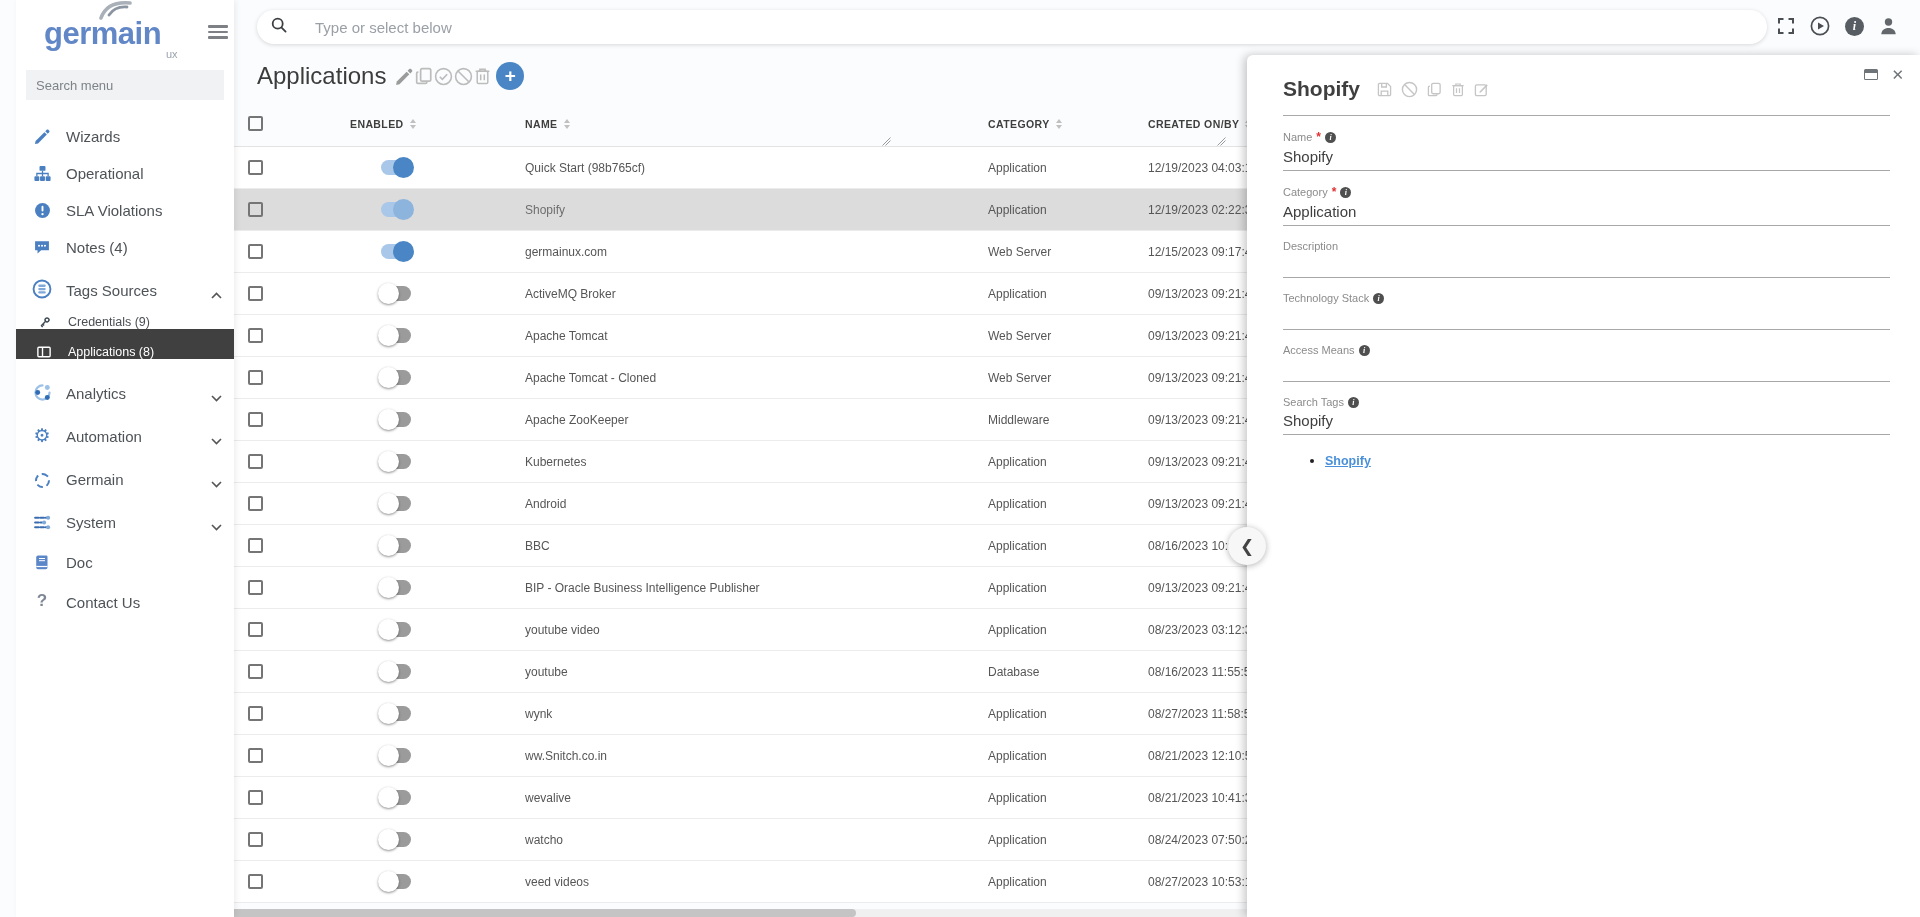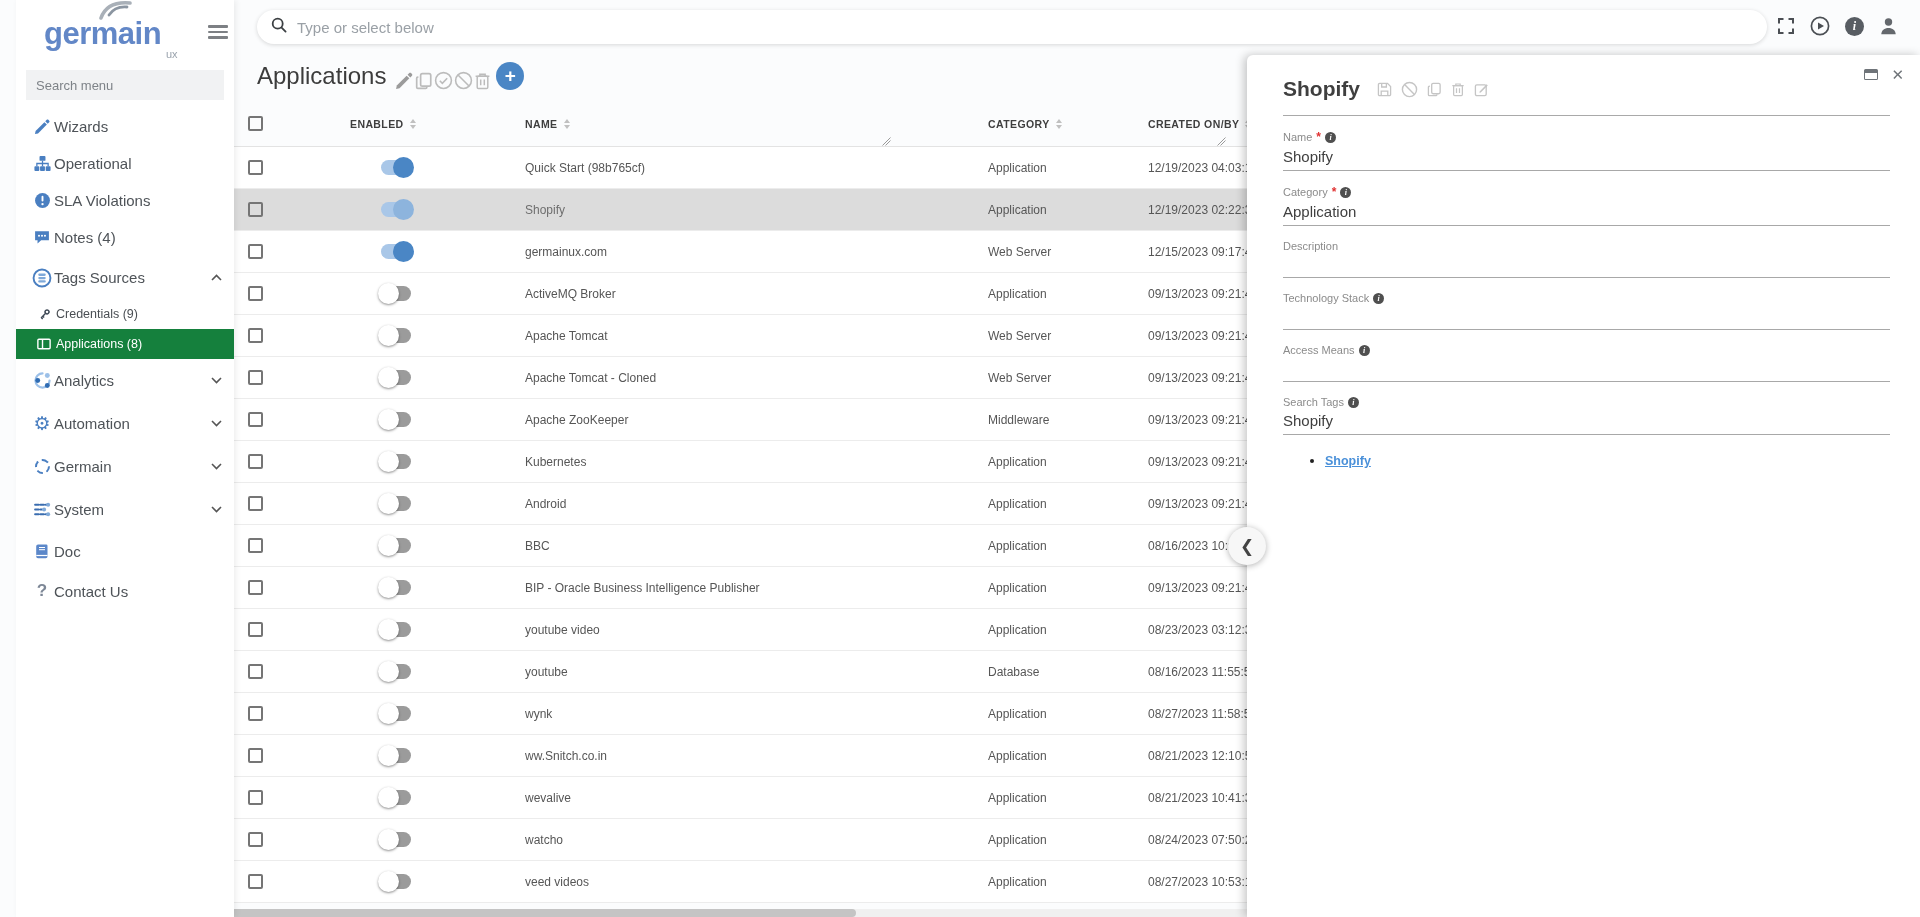--- a/index.html
+++ b/index.html
@@ -11,44 +11,44 @@
            box-shadow:2px 0 6px rgba(0,0,0,.07);z-index:3}
   .logo{position:relative;height:64px;padding-top:6px}
   .logo-text{position:absolute;left:28px;top:16px;font-size:31px;font-weight:700;color:#6287c7;letter-spacing:-.5px}
   .logo-sub{position:absolute;left:150px;top:48px;font-size:11px;color:#9aa3ad}
   .logo-swoosh{position:absolute;left:78px;top:-2px}
   .menu-toggle{position:absolute;right:6px;top:22px;width:20px;cursor:pointer}
   .menu-toggle b{display:block;height:2.5px;background:#7d8084;margin:3px 0;border-radius:1px}
   .side-search{display:block;margin:6px 10px 8px 10px;width:198px;height:30px;background:#f1f2f3;border:none;
                padding:0 10px;font-size:13px;color:#555;outline:none}
   .side-search::placeholder{color:#7e8388}
-  .nav-item,.nav-group,.nav-sub{display:flex;align-items:center;gap:1px;padding:0 12px 0 15px;cursor:pointer}
+  .nav-item,.nav-group,.nav-sub{display:flex;align-items:flex-end;gap:13px;padding:0 12px 0 15px;cursor:pointer}
   .nav-item{height:37px}.nav-group{height:43px}.nav-sub{height:30px;padding-left:17px}
   .nav-item.sm{height:40px}
   .nav-label{font-size:15px;color:#4e5358}
   .nav-sub .nav-label{font-size:12.5px;color:#4a4f54}
-  .nav-sub.selected{background:#15803d}
+  .nav-sub.selected{background:#404040}
   .nav-sub.selected .nav-label{color:#fff}
   .icon-box{width:22px;display:flex;justify-content:center;align-items:center;flex:none}
   .chev{margin-left:auto;display:flex;align-items:center}
   .gear-glyph{font-size:19px;color:#4a7fc1;line-height:1}
   .dashed-circle{width:15px;height:15px;border:2.6px dashed #4a7fc1;border-radius:50%}
   .q-glyph{font-size:17px;font-weight:700;color:#7d8796}
 
   
   .main{position:absolute;left:218px;top:0;width:1702px;height:917px;background:#fbfcfd}
   .top-search{position:absolute;left:39px;top:10px;width:1510px;height:34px;background:#fff;border-radius:17px;
-              box-shadow:0 1px 4px rgba(0,0,0,.15);display:flex;align-items:center;padding:0 14px;gap:10px}
+              box-shadow:0 1px 4px rgba(0,0,0,.15);display:flex;align-items:center;padding:0 14px;gap:28px}
   .top-search input{border:none;outline:none;flex:1;font-size:15px;color:#444;background:transparent}
   .top-search input::placeholder{color:#9aa0a6}
   .top-icons{position:absolute;right:22px;top:16px;display:flex;align-items:center;gap:15px}
   .top-icons>span{cursor:pointer;display:flex;align-items:center}
   .info-dot{width:19px;height:19px;border-radius:50%;background:#585d63;color:#fff;font:italic 700 12px "Liberation Serif",serif;
             display:flex;align-items:center;justify-content:center}
-  .title-row{position:absolute;left:39px;top:62px;display:flex;align-items:flex-end;gap:1px}
+  .title-row{position:absolute;left:39px;top:62px;display:flex;align-items:center;gap:1px}
   .page-title{font-size:24px;font-weight:400;color:#3c3c3c;margin-right:8px}
   .act{cursor:pointer;display:flex;align-items:center}
   .add-btn{width:28px;height:28px;border-radius:50%;background:#4a86c5;color:#fff;font-size:19px;font-weight:700;
            display:flex;align-items:center;justify-content:center;cursor:pointer;margin-left:4px}
 
   
   .thead{position:absolute;left:0;top:108px;width:1866px;height:39px;border-bottom:1px solid #e3e3e3}
   .thead .hcell{position:absolute;top:10px;font-size:10.5px;font-weight:700;color:#3e3e3e;letter-spacing:.4px;
                 display:flex;align-items:center;cursor:pointer}
   .sort{display:inline-flex;flex-direction:column;gap:2.5px;margin-left:6px}

